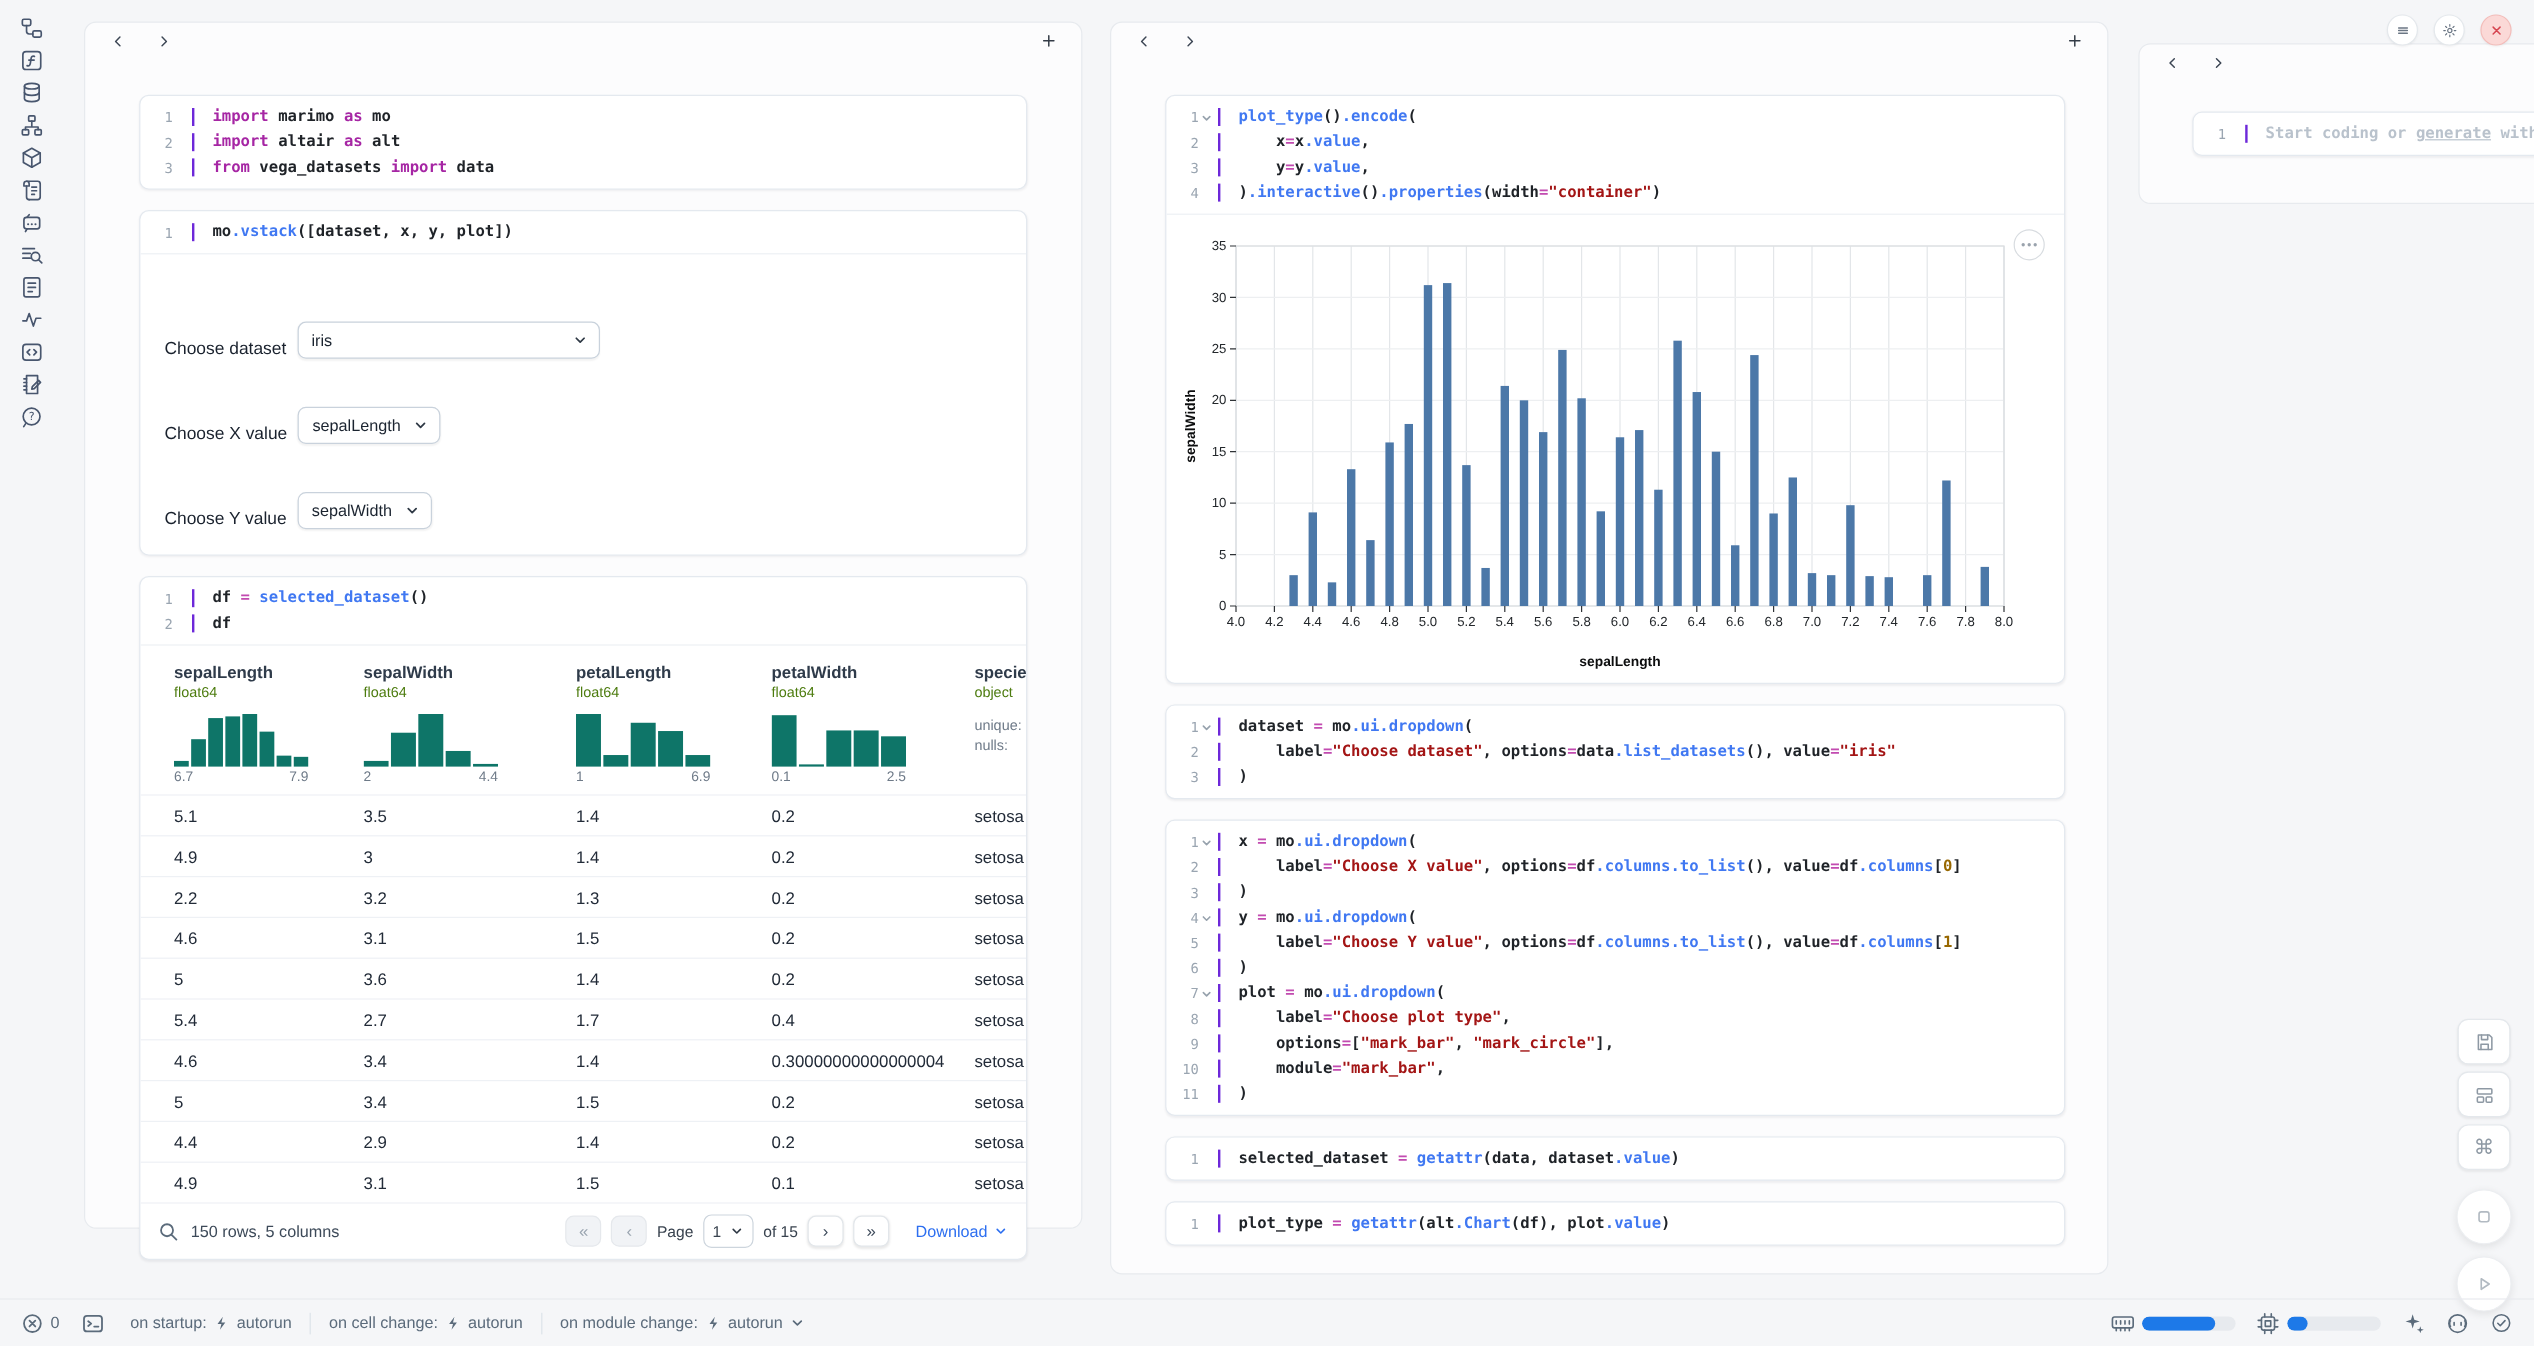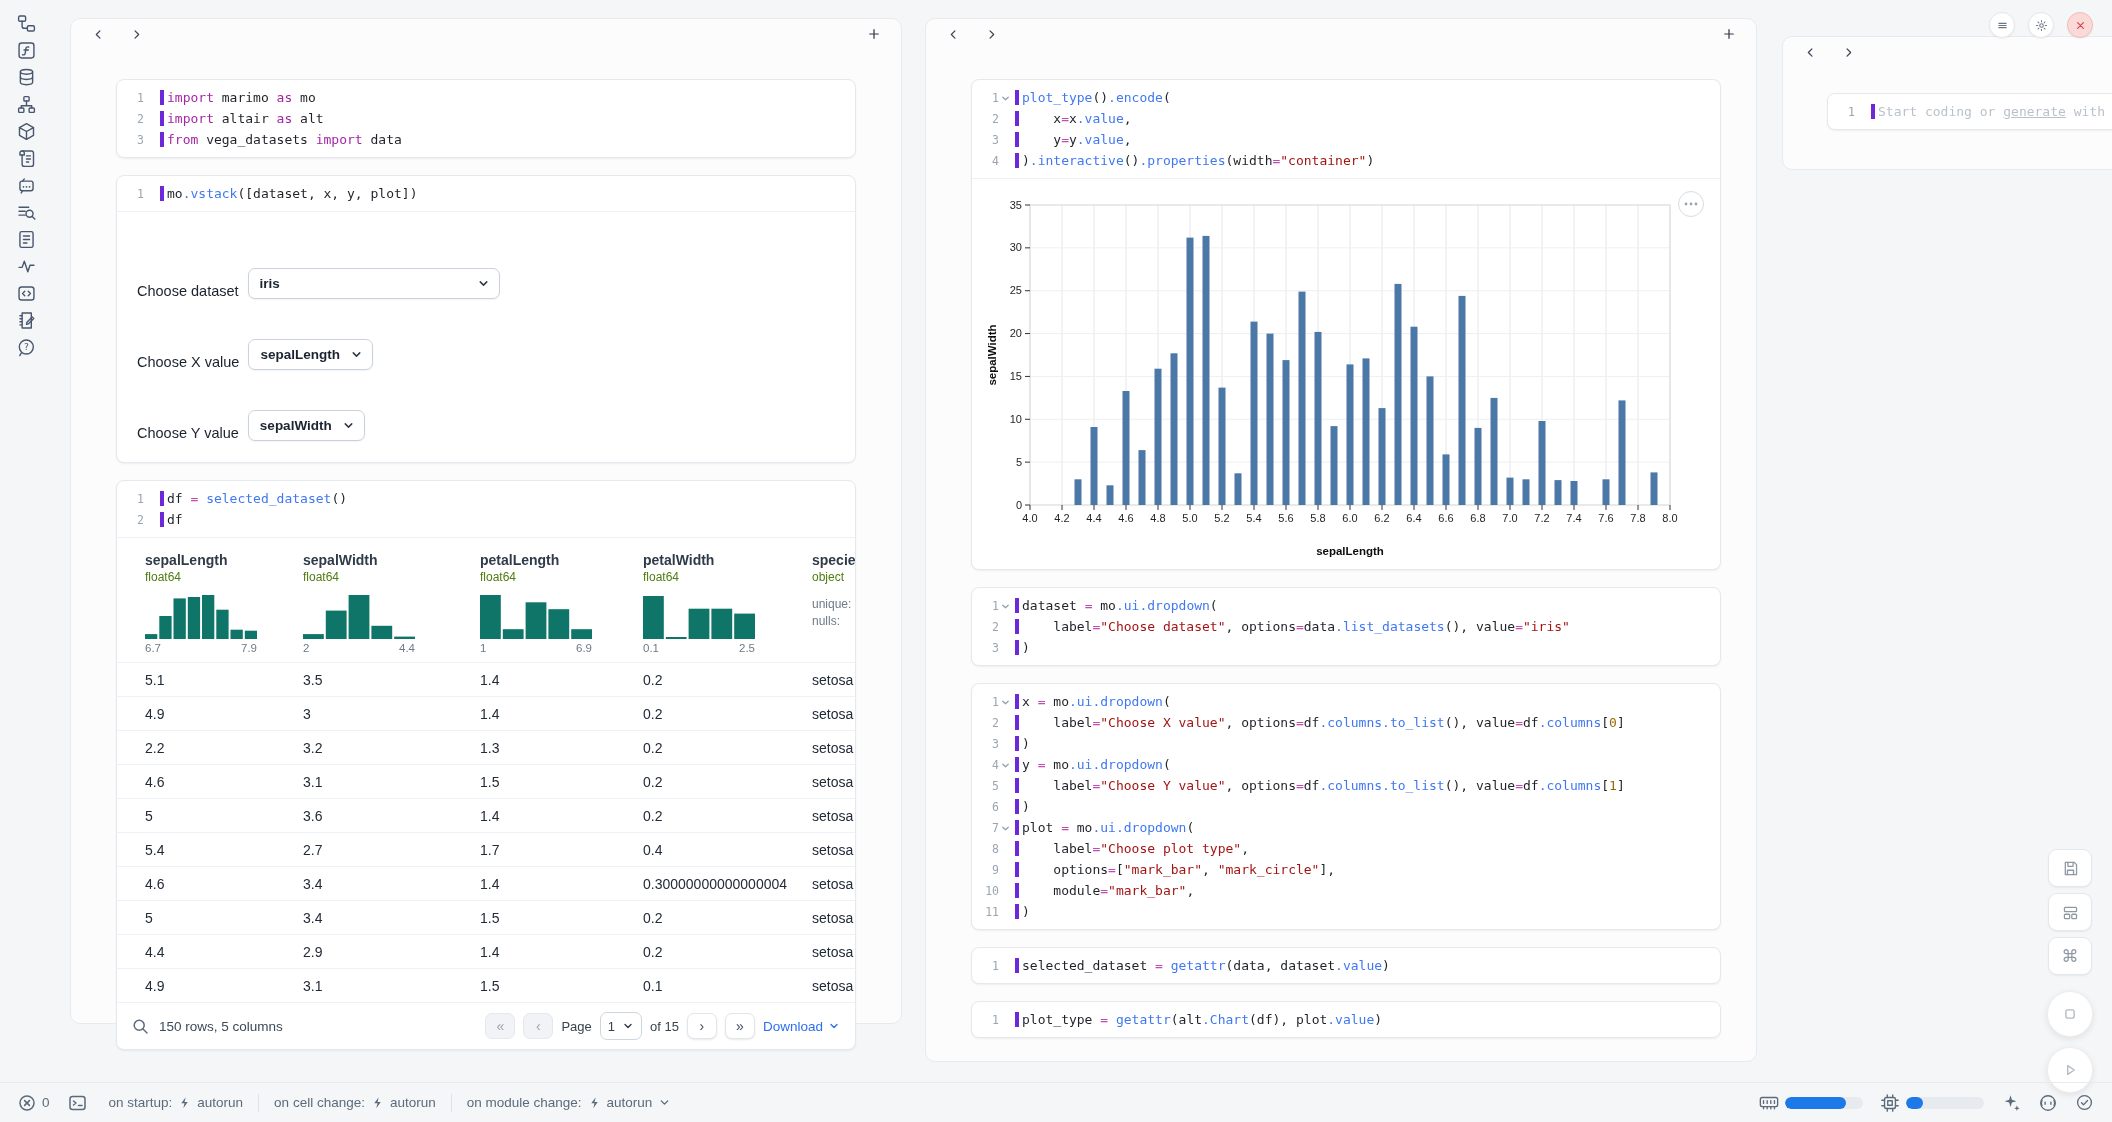--- a/index.html
+++ b/index.html
@@ -27,51 +27,51 @@
   .col2 .col-body{padding-right:35px;}
 
   
   .cell{background:#fff;border:1px solid #e4e9ef;border-radius:8px;margin-bottom:17px;
     box-shadow:0 1px 2px rgba(15,23,42,.06);overflow:hidden;}
   .code{font-family:"DejaVu Sans Mono",monospace;font-size:13px;padding:7px 0;}
   .code-line{display:flex;align-items:center;height:21px;}
   .gutter{flex:none;width:40px;display:inline-flex;justify-content:flex-end;align-items:center;color:#9aa5b1;font-size:11.5px;padding-right:3px;}
   .fold{display:inline-block;width:11px;height:11px;margin-left:2px;color:#97a2ad;}
   .fold svg{width:9px;height:9px;stroke:currentColor;fill:none;stroke-width:1.5;stroke-linecap:round;stroke-linejoin:round;margin-top:2px;}
-  .code-text{border-left:4px solid #6d28d9;padding-left:3px;white-space:pre;color:#1f2328;}
+  .code-text{border-left:2px solid #6d28d9;padding-left:15px;white-space:pre;color:#1f2328;font-weight:bold;}
   .tk-kw{color:#a626a4}.tk-fn{color:#4078f2}.tk-str{color:#a31515}.tk-op{color:#c24bb0}.tk-num{color:#986801}.tk-pl{color:#1f2328}
   .output{border-top:1px solid #edf0f4;}
 
   
   .controls{padding:16px 20px 12px 20px;}
   .drop-row{display:flex;align-items:flex-end;margin-bottom:9px;font-size:14.5px;color:#1a222e;margin-top:40px;}
   .drop-label{margin-right:9px;}
   .select{height:29px;border:1px solid #c9d2dc;border-radius:7px;background:#fff;display:inline-flex;align-items:center;
-    justify-content:space-between;gap:10px;padding:0 9px 0 11px;font-size:13.5px;color:#1b2430;box-shadow:0 1px 1.5px rgba(0,0,0,.05);font-weight:bold;}
+    justify-content:space-between;gap:10px;padding:0 9px 0 11px;font-size:13.5px;color:#1b2430;box-shadow:0 1px 1.5px rgba(0,0,0,.05);}
   .select .chev{width:13px;height:13px;color:#2f3945;}
 
   
   .t-head{display:flex;padding:14px 0 8px 28px;}
   .th{flex:none;}
   .th-name{font-weight:bold;font-size:14px;color:#2f3b4a;}
   .th-type{font-size:12px;color:#4d7c0f;margin-top:2px;}
   .th-hist{margin-top:11px;}
   .th-range{width:112px;display:flex;justify-content:space-between;font-size:11.5px;color:#6e7a88;margin-top:3px;}
   .th-extra{font-size:12px;color:#6e7a88;margin-top:12px;line-height:17px;}
   .t-row{display:flex;padding-left:28px;height:33px;align-items:center;border-top:1px solid #eef1f5;font-size:14px;color:#222b38;}
   .t-cell{flex:none;white-space:nowrap;overflow:hidden;}
   .t-footer{display:flex;align-items:center;height:46px;padding:0 15px 0 15px;border-top:1px solid #eef1f5;}
   .t-footer .summary{font-size:13.5px;color:#3d4a59;margin-left:10px;}
   .pag{margin-left:auto;display:flex;align-items:center;gap:8px;color:#39434f;font-size:13px;}
   .pbtn{width:30px;height:26px;border-radius:7px;display:flex;align-items:center;justify-content:center;font-size:14px;}
   .pbtn.dis{background:#f1f3f6;border:1px solid #e5e8ec;color:#9aa5b0;}
   .pbtn.en{background:#fff;border:1px solid #e2e6ea;box-shadow:0 1px 2px rgba(0,0,0,.09);color:#3f4c5c;}
   .pselect{height:26px;border:1px solid #cdd5dd;border-radius:7px;background:#fff;display:flex;align-items:center;padding:0 7px;gap:7px;font-size:13px;}
   .pselect .chev{width:12px;height:12px;color:#2f3945;}
-  .download{color:#2d6ff0;display:flex;align-items:center;gap:5px;font-size:13.5px;}
+  .download{color:#2d6ff0;margin-left:14px;display:flex;align-items:center;gap:5px;font-size:13.5px;}
   .download .chev{width:12px;height:12px;}
 
   
   .chart-out{position:relative;padding:12px 8px 6px 12px;}
   .tick{font-family:"Liberation Sans",sans-serif;font-size:11px;fill:#23272b;}
   .atitle{font-family:"Liberation Sans",sans-serif;font-size:11.5px;font-weight:bold;fill:#0c0d0e;}
   .vega-actions{position:absolute;top:12px;right:16px;width:24px;height:24px;border-radius:50%;
     border:1px solid #d8dce0;background:rgba(255,255,255,.85);display:flex;align-items:center;justify-content:center;color:#9aa3ad;}
 
   

